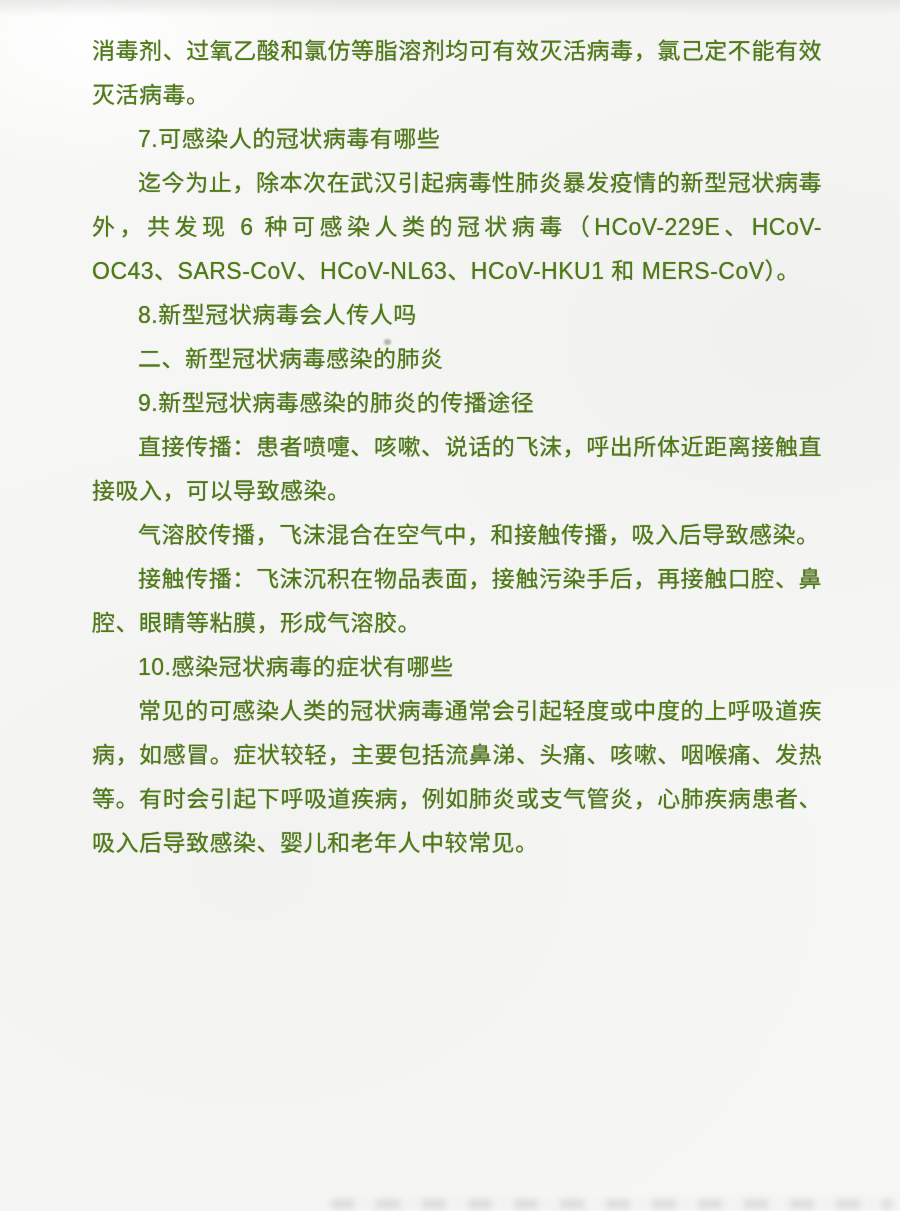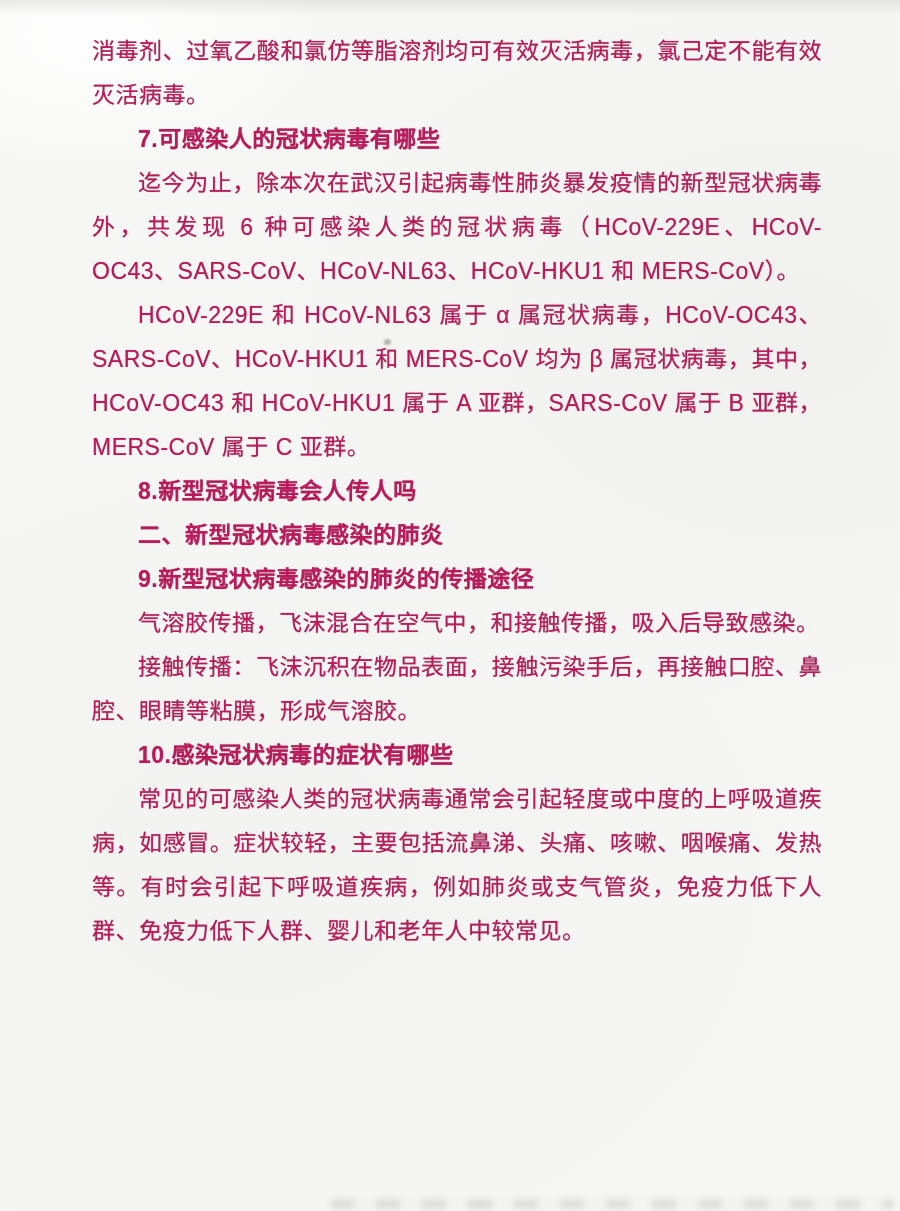--- a/index.html
+++ b/index.html
@@ -29,38 +29,38 @@
   }
   .page {
     position: absolute;
     left: 0; top: 0;
     width: 900px; height: 1211px;
     box-sizing: border-box;
     padding: 29px 78px 0 92px;
     font-size: 23px;
     line-height: 44px;
     letter-spacing: 0.5px;
-    color: #be185d;
+    color: #4d7c0f;
     text-align: justify;
     
     text-shadow: 0 0 1px rgba(40,40,40,0.55);
     filter: blur(0.3px);
   }
   .page p {
     margin: 0;
     text-indent: 46px; 
   }
   .page p.cont {
     text-indent: 0;    
   }
   .page p.head {
-    font-weight: 700;  
+    font-weight: 400;  
   }
   .page p.sect {
-    font-weight: 700;  
+    font-weight: 400;  
   }
   
   .scan-dot {
     position: absolute;
     left: 384px; top: 339px;
     width: 7px; height: 6px;
     border-radius: 50%;
     background: rgba(95,95,95,0.45);
     filter: blur(1px);
     pointer-events: none;
@@ -82,24 +82,24 @@
 </style>
 </head>
 <body>
 
 <div class="scan-top-edge"></div>
 
 <main class="page">
   <p class="cont">消毒剂、过氧乙酸和氯仿等脂溶剂均可有效灭活病毒，氯己定不能有效灭活病毒。</p>
   <p class="head">7.可感染人的冠状病毒有哪些</p>
   <p class="para">迄今为止，除本次在武汉引起病毒性肺炎暴发疫情的新型冠状病毒外，共发现 6 种可感染人类的冠状病毒（HCoV-229E、HCoV-OC43、SARS-CoV、HCoV-NL63、HCoV-HKU1 和 MERS-CoV）。</p>
-  <p class="para">HCoV-229E 和 HCoV-NL63 属于 α 属冠状病毒，HCoV-OC43、SARS-CoV、HCoV-HKU1 和 MERS-CoV 均为 β 属冠状病毒，其中，HCoV-OC43 和 HCoV-HKU1 属于 A 亚群，SARS-CoV 属于 B 亚群，MERS-CoV 属于 C 亚群。</p>
   <p class="head">8.新型冠状病毒会人传人吗</p>
   <p class="sect">二、新型冠状病毒感染的肺炎</p>
   <p class="head">9.新型冠状病毒感染的肺炎的传播途径</p>
+  <p class="para">直接传播：患者喷嚏、咳嗽、说话的飞沫，呼出所体近距离接触直接吸入，可以导致感染。</p>
   <p class="para">气溶胶传播，飞沫混合在空气中，和接触传播，吸入后导致感染。</p>
   <p class="para">接触传播：飞沫沉积在物品表面，接触污染手后，再接触口腔、鼻腔、眼睛等粘膜，形成气溶胶。</p>
   <p class="head">10.感染冠状病毒的症状有哪些</p>
-  <p class="para">常见的可感染人类的冠状病毒通常会引起轻度或中度的上呼吸道疾病，如感冒。症状较轻，主要包括流鼻涕、头痛、咳嗽、咽喉痛、发热等。有时会引起下呼吸道疾病，例如肺炎或支气管炎，免疫力低下人群、免疫力低下人群、婴儿和老年人中较常见。</p>
+  <p class="para">常见的可感染人类的冠状病毒通常会引起轻度或中度的上呼吸道疾病，如感冒。症状较轻，主要包括流鼻涕、头痛、咳嗽、咽喉痛、发热等。有时会引起下呼吸道疾病，例如肺炎或支气管炎，心肺疾病患者、吸入后导致感染、婴儿和老年人中较常见。</p>
 </main>
 
 <div class="scan-dot"></div>
 <div class="scan-smudge"></div>
 
 </body></html>

